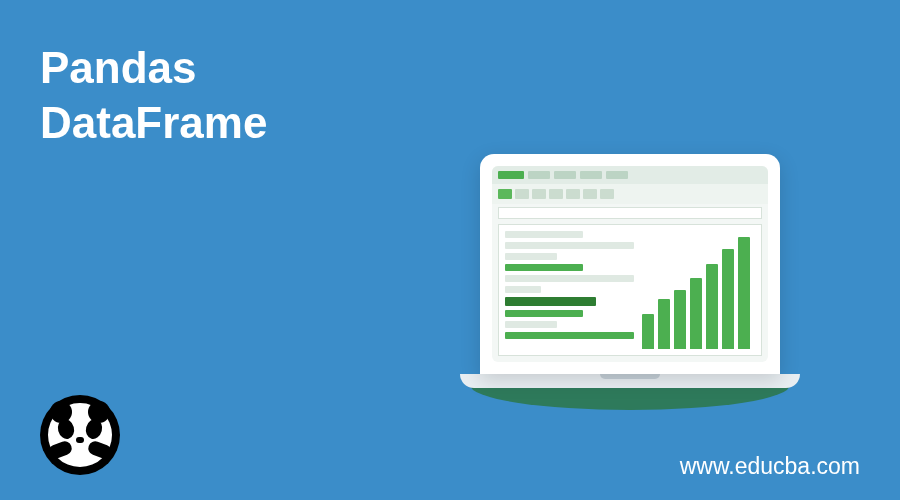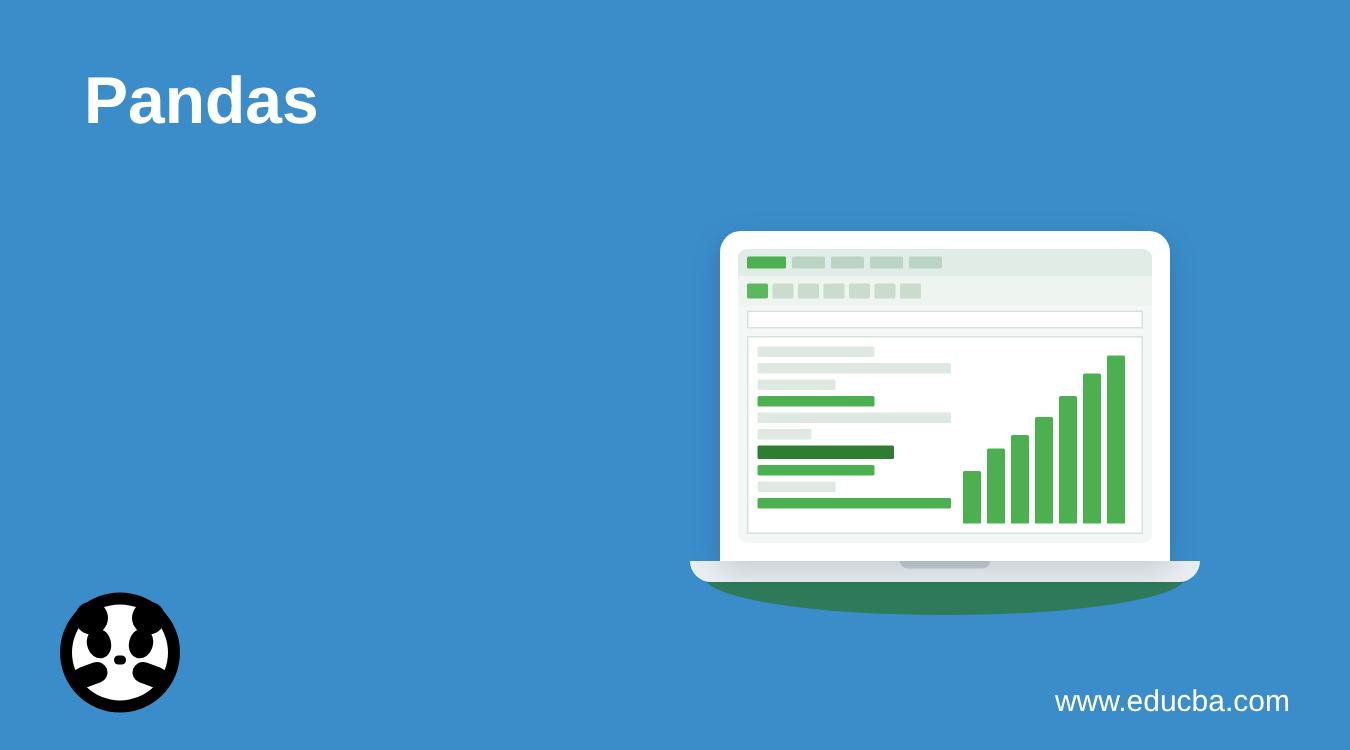--- a/index.html
+++ b/index.html
@@ -12,35 +12,34 @@
       overflow: hidden;
     }
     .title {
       position: absolute;
       top: 40px;
       left: 40px;
       color: #fff;
       font-size: 44px;
       font-weight: bold;
       line-height: 1.25;
-      margin-left: 16px;
     }
     .logo {
       position: absolute;
       bottom: 25px;
       left: 40px;
       width: 80px;
       height: 80px;
     }
     .site-url {
       position: absolute;
       bottom: 20px;
       right: 40px;
       color: #fff;
-      font-size: 20px;
+      font-size: 23px;
     }
     .laptop-wrap {
       position: absolute;
       right: 90px;
       top: 100px;
       width: 360px;
       height: 300px;
     }
     .shadow-ellipse {
       position: absolute;
@@ -163,20 +162,21 @@
     .eye.l{ left:18px; transform:rotate(-15deg);} .eye.r{ right:18px; }
     .nose{ position:absolute; width:8px; height:6px; background:#000; border-radius:3px; top:42px; left:50%; transform:translateX(-50%);}
     .arm{ position:absolute; width:24px; height:14px; background:#000; border-radius:10px; top:48px; }
     .arm.l{ left:8px; transform:rotate(-20deg);} .arm.r{ right:8px; transform:rotate(20deg);}
   </style>
 </head>
 <body>
 
 <div class="title">
   <div>Pandas</div>
+  <div>DataFrame</div>
 </div>
 
 <div class="laptop-wrap">
   <div class="shadow-ellipse"></div>
   <div class="laptop-base"></div>
   <div class="laptop-screen-outer">
     <div class="laptop-screen">
       <div class="ribbon">
         <div class="ribbon-tab active"></div>
         <div class="ribbon-tab"></div>

